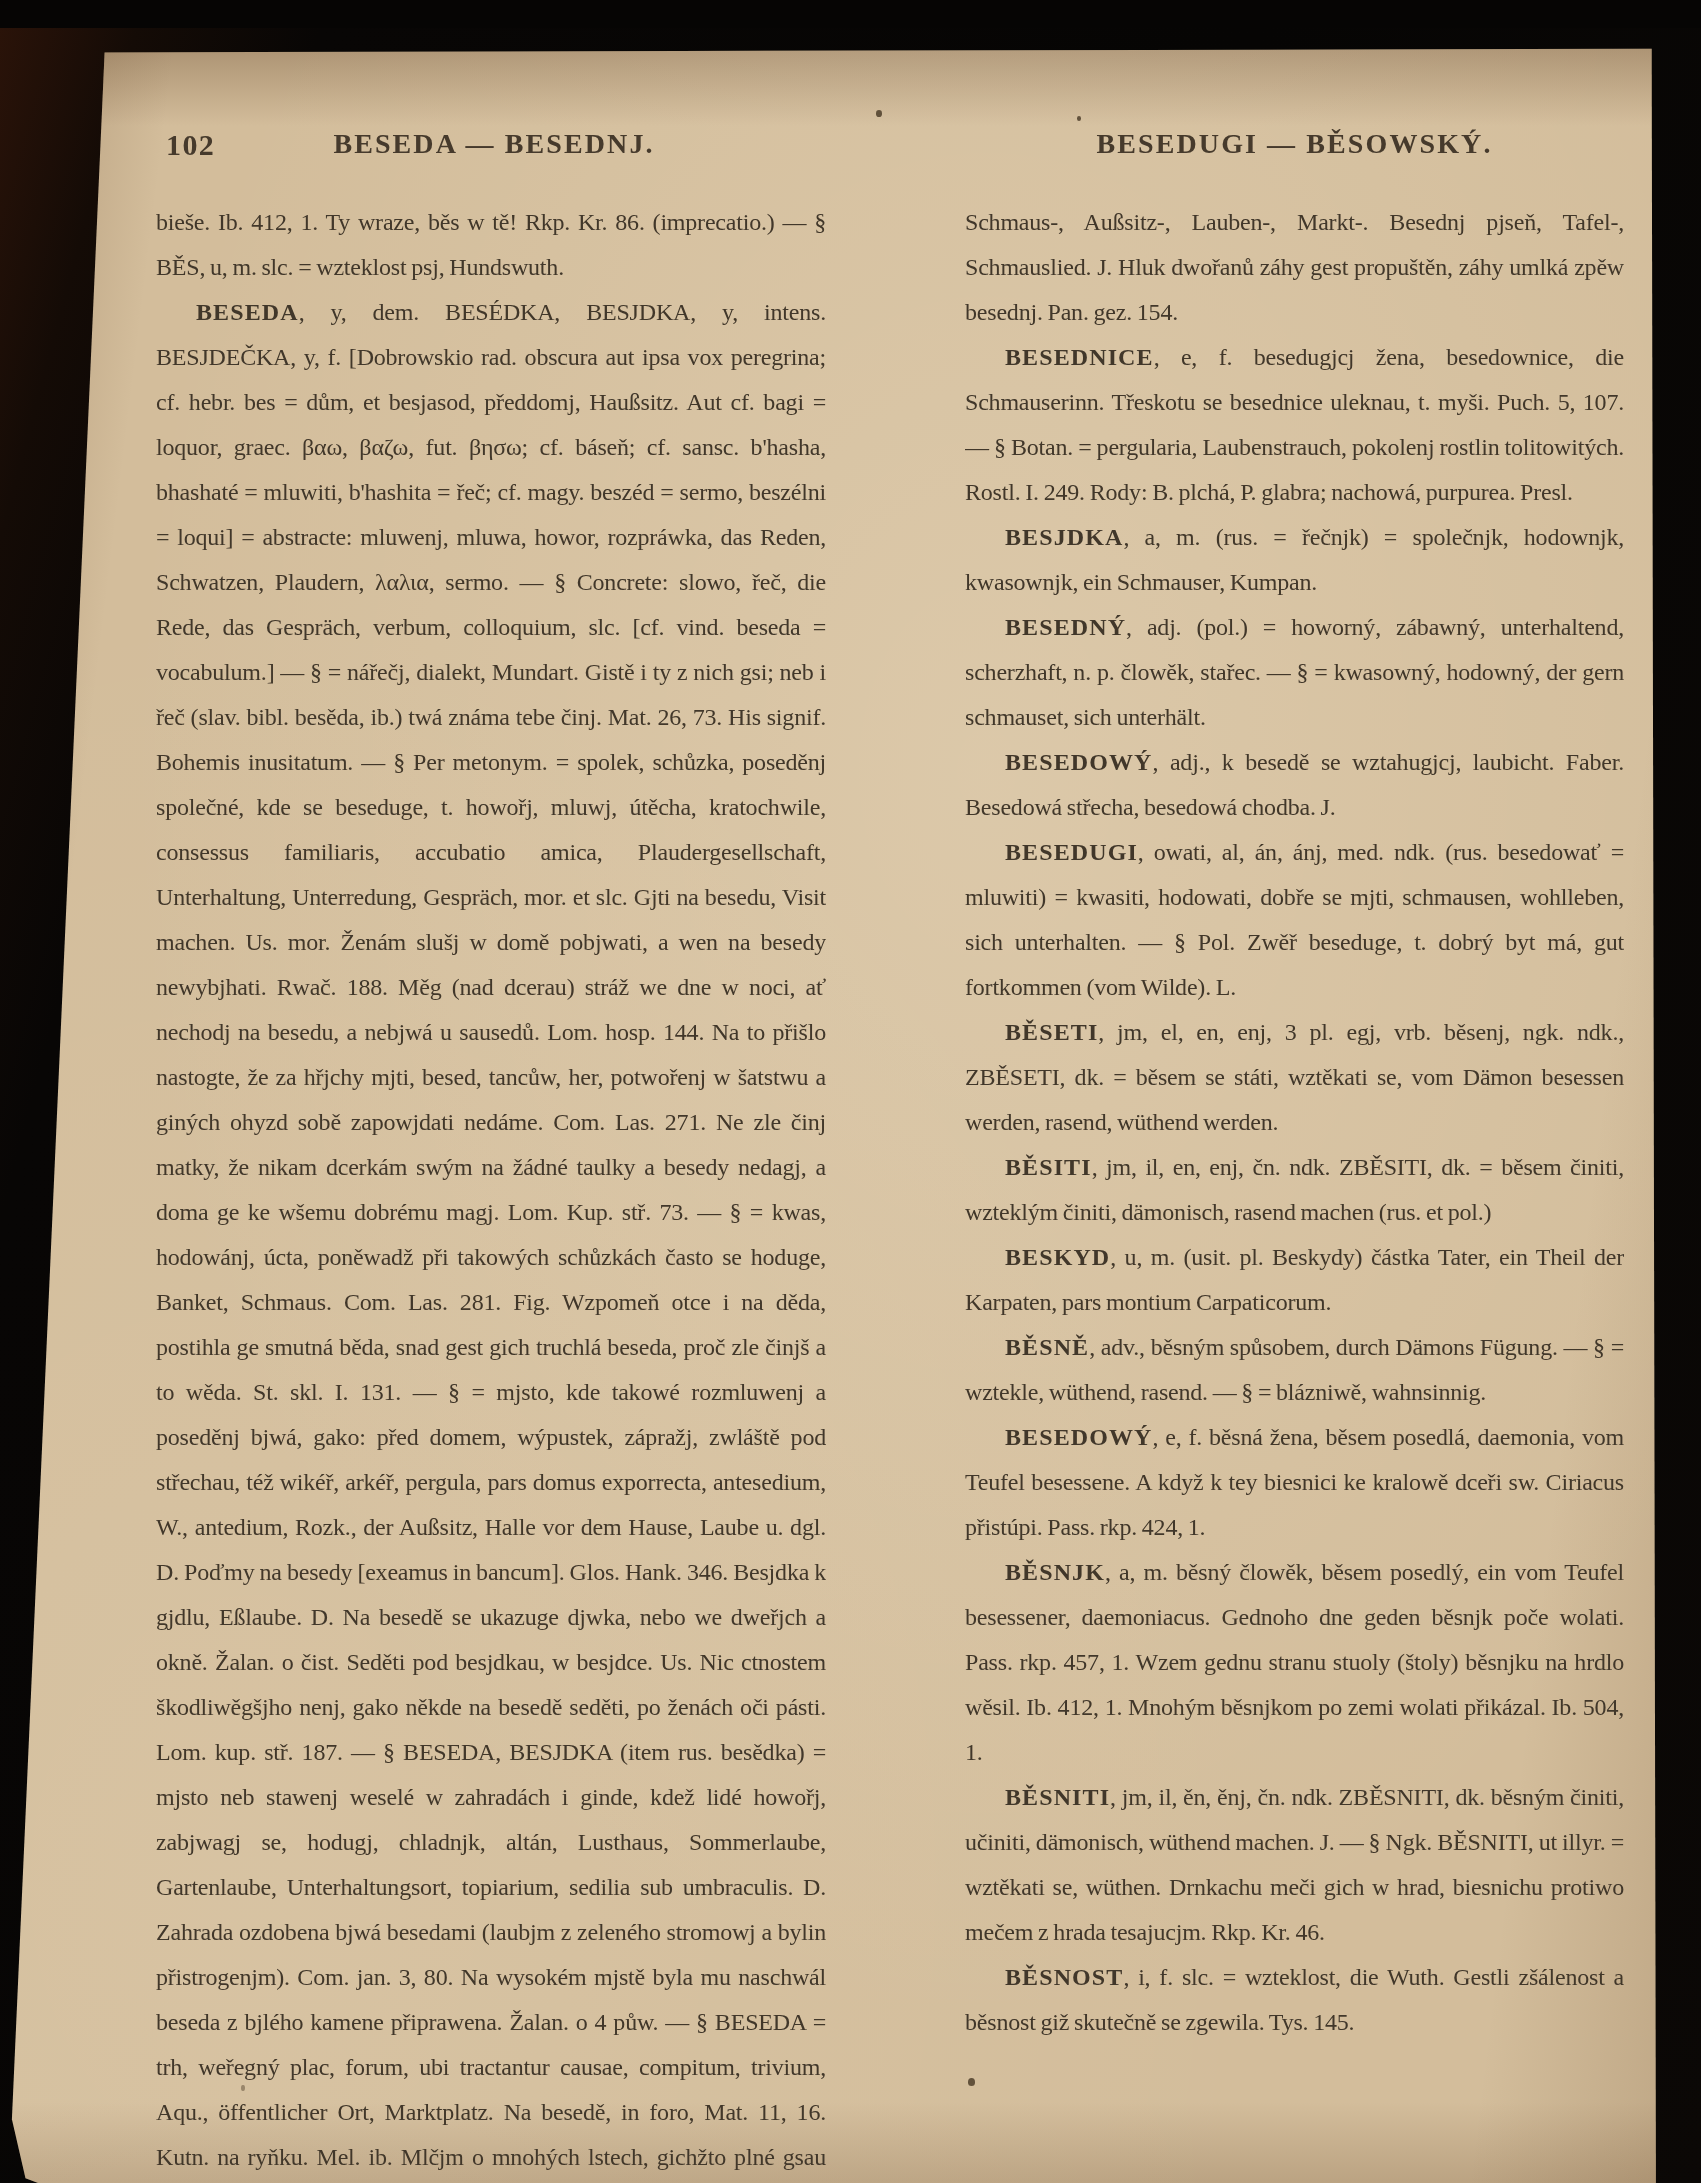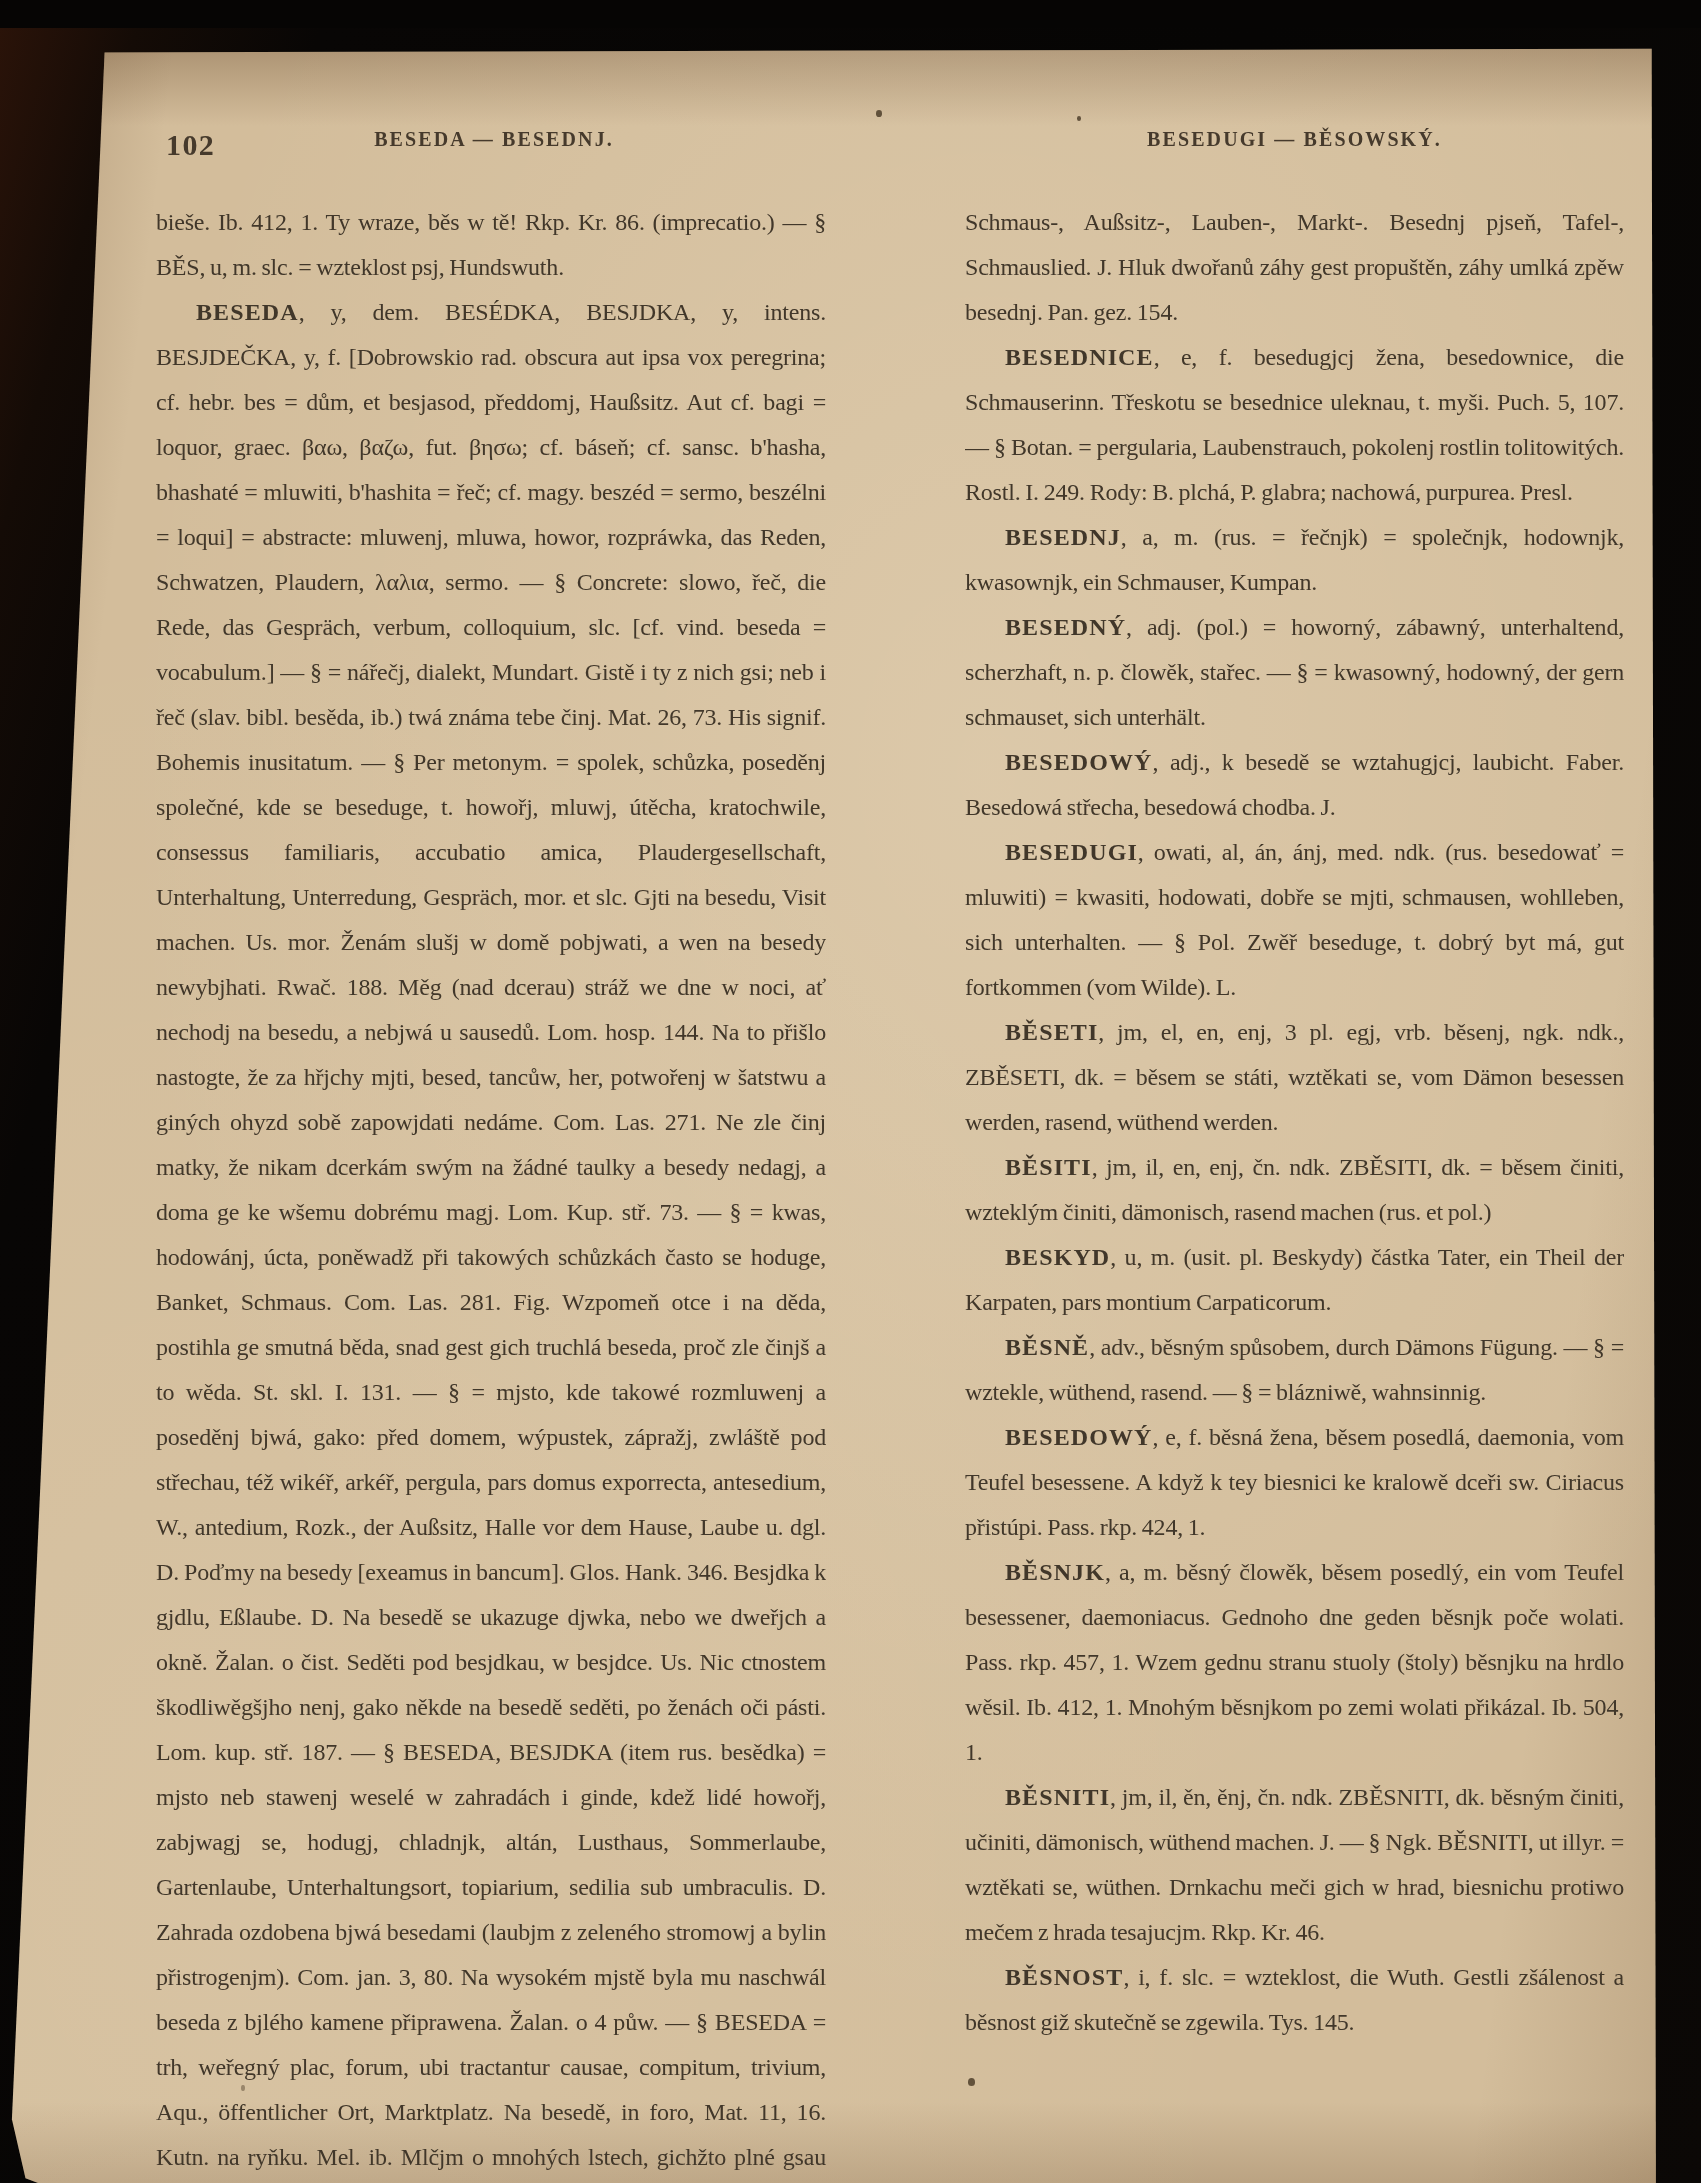--- a/index.html
+++ b/index.html
@@ -15,21 +15,21 @@
     background:
       radial-gradient(ellipse at 58% 34%,rgba(255,246,226,0.20),rgba(255,246,226,0) 62%),
       radial-gradient(ellipse at 15% 85%,rgba(255,246,226,0.10),rgba(255,246,226,0) 50%),
       linear-gradient(97deg,rgba(80,46,20,0.50) 0%,rgba(80,46,20,0.16) 3.5%,rgba(80,46,20,0) 9%,rgba(80,46,20,0) 88%,rgba(96,64,32,0.20) 100%),
       linear-gradient(0deg,rgba(86,54,26,0.26) 0%,rgba(86,54,26,0) 5%),
       linear-gradient(180deg,rgba(86,54,26,0.30) 1%,rgba(86,54,26,0) 4.5%),
       #d3bd9b;
   }
   .running-head{
     position:absolute;top:100px;margin:0;
-    font-size:20px;font-weight:bold;letter-spacing:2.1px;
+    font-size:28px;font-weight:bold;letter-spacing:2.1px;
     color:#463a2c;text-align:center;white-space:nowrap;
   }
   #head-left{left:159px;width:670px;}
   #head-right{left:965px;width:659px;}
   .page-number{
     position:absolute;top:100px;left:166px;
     font-size:30px;font-weight:bold;color:#463a2c;letter-spacing:1.4px;
   }
   .col{position:absolute;top:172px;height:1996px;overflow:hidden;}
   #col-left{left:156px;width:670px;}
@@ -53,21 +53,21 @@
   <div class="running-head" id="head-left">BESEDA — BESEDNJ.</div>
   <div class="running-head" id="head-right">BESEDUGI — BĚSOWSKÝ.</div>
 
   <div class="col" id="col-left">
       <p>bieše. Ib. 412, 1. Ty wraze, běs w tě! Rkp. Kr. 86. (imprecatio.) — § BĚS, u, m. slc. = wzteklost psj, Hundswuth.</p>
       <p class="indent"><b>BESEDA</b>, y, dem. BESÉDKA, BESJDKA, y, intens. BESJDEČKA, y, f. [Dobrowskio rad. obscura aut ipsa vox peregrina; cf. hebr. bes = dům, et besjasod, předdomj, Haußsitz. Aut cf. bagi = loquor, graec. βαω, βαζω, fut. βησω; cf. báseň; cf. sansc. b'hasha, bhashaté = mluwiti, b'hashita = řeč; cf. magy. beszéd = sermo, beszélni = loqui] = abstracte: mluwenj, mluwa, howor, rozpráwka, das Reden, Schwatzen, Plaudern, λαλια, sermo. — § Concrete: slowo, řeč, die Rede, das Gespräch, verbum, colloquium, slc. [cf. vind. beseda = vocabulum.] — § = nářečj, dialekt, Mundart. Gistě i ty z nich gsi; neb i řeč (slav. bibl. besěda, ib.) twá známa tebe činj. Mat. 26, 73. His signif. Bohemis inusitatum. — § Per metonym. = spolek, schůzka, poseděnj společné, kde se beseduge, t. howořj, mluwj, útěcha, kratochwile, consessus familiaris, accubatio amica, Plaudergesellschaft, Unterhaltung, Unterredung, Gespräch, mor. et slc. Gjti na besedu, Visit machen. Us. mor. Ženám slušj w domě pobjwati, a wen na besedy newybjhati. Rwač. 188. Měg (nad dcerau) stráž we dne w noci, ať nechodj na besedu, a nebjwá u sausedů. Lom. hosp. 144. Na to přišlo nastogte, že za hřjchy mjti, besed, tancůw, her, potwořenj w šatstwu a giných ohyzd sobě zapowjdati nedáme. Com. Las. 271. Ne zle činj matky, že nikam dcerkám swým na žádné taulky a besedy nedagj, a doma ge ke wšemu dobrému magj. Lom. Kup. stř. 73. — § = kwas, hodowánj, úcta, poněwadž při takowých schůzkách často se hoduge, Banket, Schmaus. Com. Las. 281. Fig. Wzpomeň otce i na děda, postihla ge smutná běda, snad gest gich truchlá beseda, proč zle činjš a to wěda. St. skl. I. 131. — § = mjsto, kde takowé rozmluwenj a poseděnj bjwá, gako: před domem, wýpustek, zápražj, zwláště pod střechau, též wikéř, arkéř, pergula, pars domus exporrecta, antesedium, W., antedium, Rozk., der Außsitz, Halle vor dem Hause, Laube u. dgl. D. Poďmy na besedy [exeamus in bancum]. Glos. Hank. 346. Besjdka k gjdlu, Eßlaube. D. Na besedě se ukazuge djwka, nebo we dweřjch a okně. Žalan. o čist. Seděti pod besjdkau, w besjdce. Us. Nic ctnostem škodliwěgšjho nenj, gako někde na besedě seděti, po ženách oči pásti. Lom. kup. stř. 187. — § BESEDA, BESJDKA (item rus. besědka) = mjsto neb stawenj weselé w zahradách i ginde, kdež lidé howořj, zabjwagj se, hodugj, chladnjk, altán, Lusthaus, Sommerlaube, Gartenlaube, Unterhaltungsort, topiarium, sedilia sub umbraculis. D. Zahrada ozdobena bjwá besedami (laubjm z zeleného stromowj a bylin přistrogenjm). Com. jan. 3, 80. Na wysokém mjstě byla mu naschwál beseda z bjlého kamene připrawena. Žalan. o 4 půw. — § BESEDA = trh, weřegný plac, forum, ubi tractantur causae, compitum, trivium, Aqu., öffentlicher Ort, Marktplatz. Na besedě, in foro, Mat. 11, 16. Kutn. na ryňku. Mel. ib. Mlčjm o mnohých lstech, gichžto plné gsau wšecky ulice a besedy, vici et compita. Gel. Pet. 90. pv. Na besedě nebo po ulicjch, in triviis. Ib. 5. pv.</p>
     </div>
   <div class="col" id="col-right">
       <p>Schmaus-, Außsitz-, Lauben-, Markt-. Besednj pjseň, Tafel-, Schmauslied. J. Hluk dwořanů záhy gest propuštěn, záhy umlká zpěw besednj. Pan. gez. 154.</p>
       <p class="indent"><b>BESEDNICE</b>, e, f. besedugjcj žena, besedownice, die Schmauserinn. Třeskotu se besednice uleknau, t. myši. Puch. 5, 107. — § Botan. = pergularia, Laubenstrauch, pokolenj rostlin tolitowitých. Rostl. I. 249. Rody: B. plchá, P. glabra; nachowá, purpurea. Presl.</p>
-      <p class="indent"><b>BESEDNJ</b>, a, m. (rus. = řečnjk) = společnjk, hodownjk, kwasownjk, ein Schmauser, Kumpan.</p>
+      <p class="indent"><b>BESJDKA</b>, a, m. (rus. = řečnjk) = společnjk, hodownjk, kwasownjk, ein Schmauser, Kumpan.</p>
       <p class="indent"><b>BESEDNÝ</b>, adj. (pol.) = howorný, zábawný, unterhaltend, scherzhaft, n. p. člowěk, stařec. — § = kwasowný, hodowný, der gern schmauset, sich unterhält.</p>
       <p class="indent"><b>BESEDOWÝ</b>, adj., k besedě se wztahugjcj, laubicht. Faber. Besedowá střecha, besedowá chodba. J.</p>
       <p class="indent"><b>BESEDUGI</b>, owati, al, án, ánj, med. ndk. (rus. besedowať = mluwiti) = kwasiti, hodowati, dobře se mjti, schmausen, wohlleben, sich unterhalten. — § Pol. Zwěř beseduge, t. dobrý byt má, gut fortkommen (vom Wilde). L.</p>
       <p class="indent"><b>BĚSETI</b>, jm, el, en, enj, 3 pl. egj, vrb. běsenj, ngk. ndk., ZBĚSETI, dk. = běsem se státi, wztěkati se, vom Dämon besessen werden, rasend, wüthend werden.</p>
       <p class="indent"><b>BĚSITI</b>, jm, il, en, enj, čn. ndk. ZBĚSITI, dk. = běsem činiti, wzteklým činiti, dämonisch, rasend machen (rus. et pol.)</p>
       <p class="indent"><b>BESKYD</b>, u, m. (usit. pl. Beskydy) částka Tater, ein Theil der Karpaten, pars montium Carpaticorum.</p>
       <p class="indent"><b>BĚSNĚ</b>, adv., běsným spůsobem, durch Dämons Fügung. — § = wztekle, wüthend, rasend. — § = blázniwě, wahnsinnig.</p>
       <p class="indent"><b>BESEDOWÝ</b>, e, f. běsná žena, běsem posedlá, daemonia, vom Teufel besessene. A když k tey biesnici ke kralowě dceři sw. Ciriacus přistúpi. Pass. rkp. 424, 1.</p>
       <p class="indent"><b>BĚSNJK</b>, a, m. běsný člowěk, běsem posedlý, ein vom Teufel besessener, daemoniacus. Gednoho dne geden běsnjk poče wolati. Pass. rkp. 457, 1. Wzem gednu stranu stuoly (štoly) běsnjku na hrdlo wěsil. Ib. 412, 1. Mnohým běsnjkom po zemi wolati přikázal. Ib. 504, 1.</p>
       <p class="indent"><b>BĚSNITI</b>, jm, il, ěn, ěnj, čn. ndk. ZBĚSNITI, dk. běsným činiti, učiniti, dämonisch, wüthend machen. J. — § Ngk. BĚSNITI, ut illyr. = wztěkati se, wüthen. Drnkachu meči gich w hrad, biesnichu protiwo mečem z hrada tesajucjm. Rkp. Kr. 46.</p>

